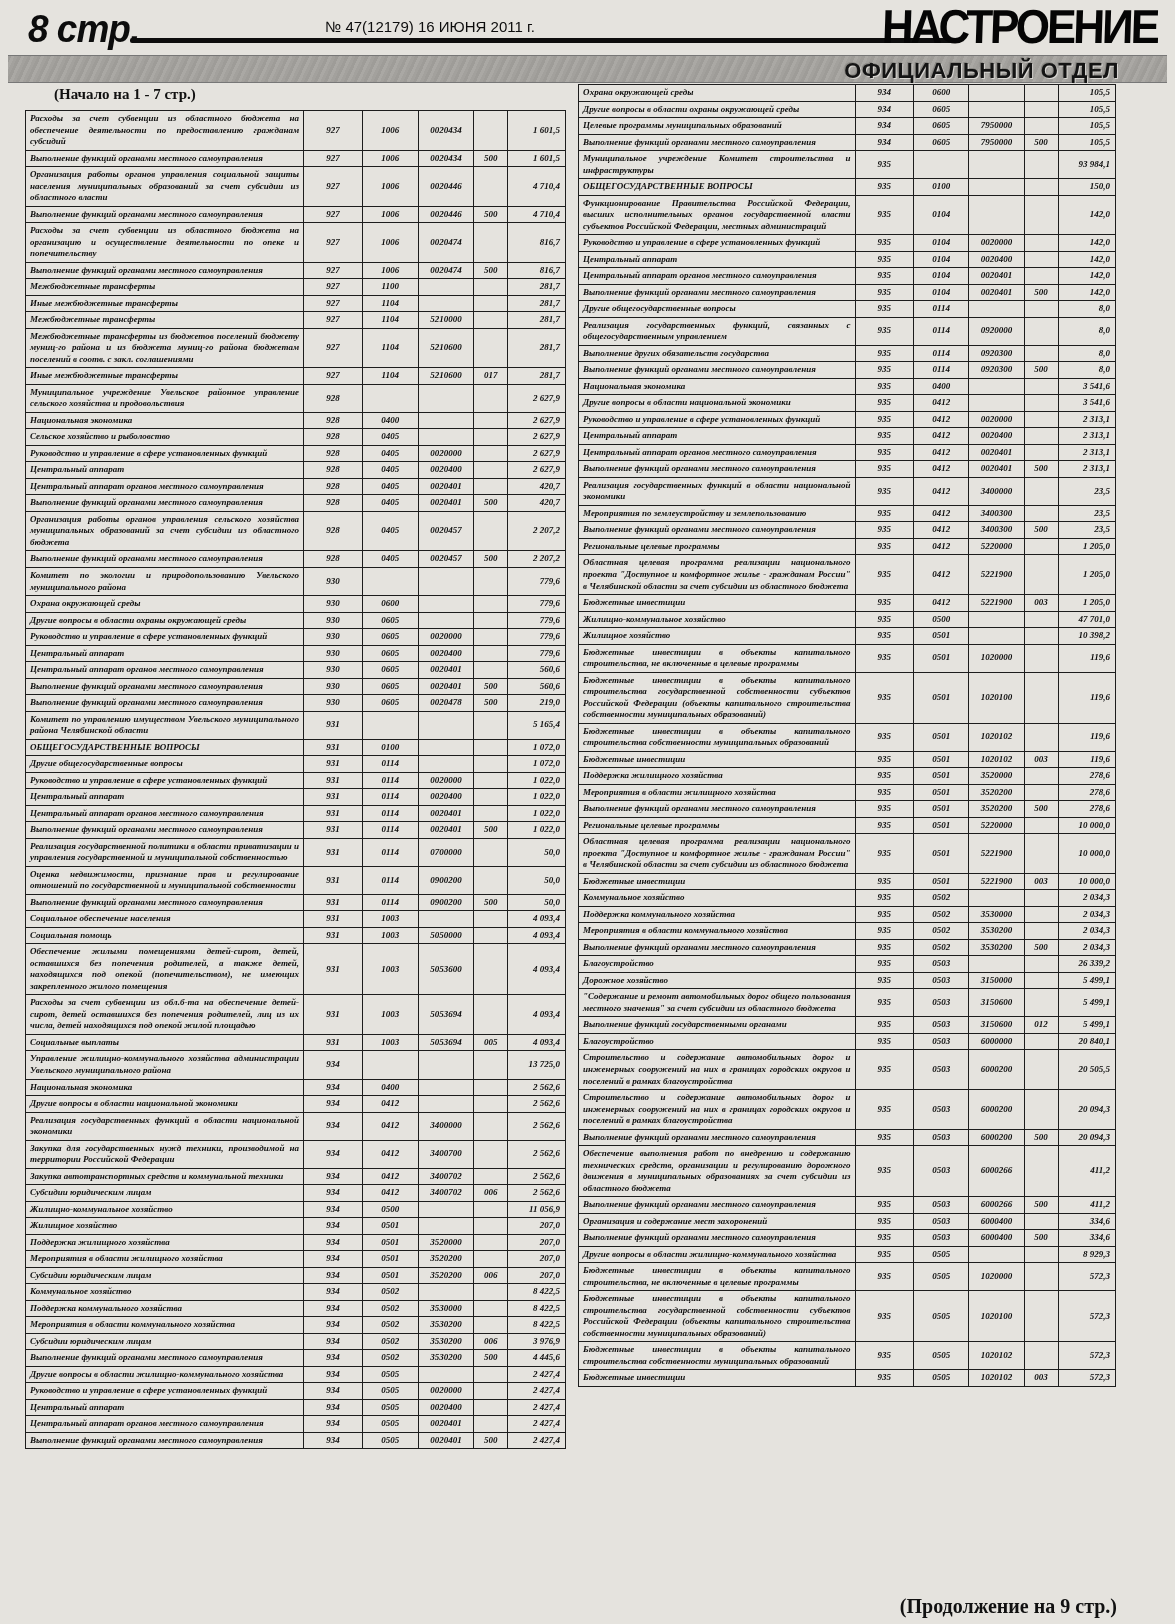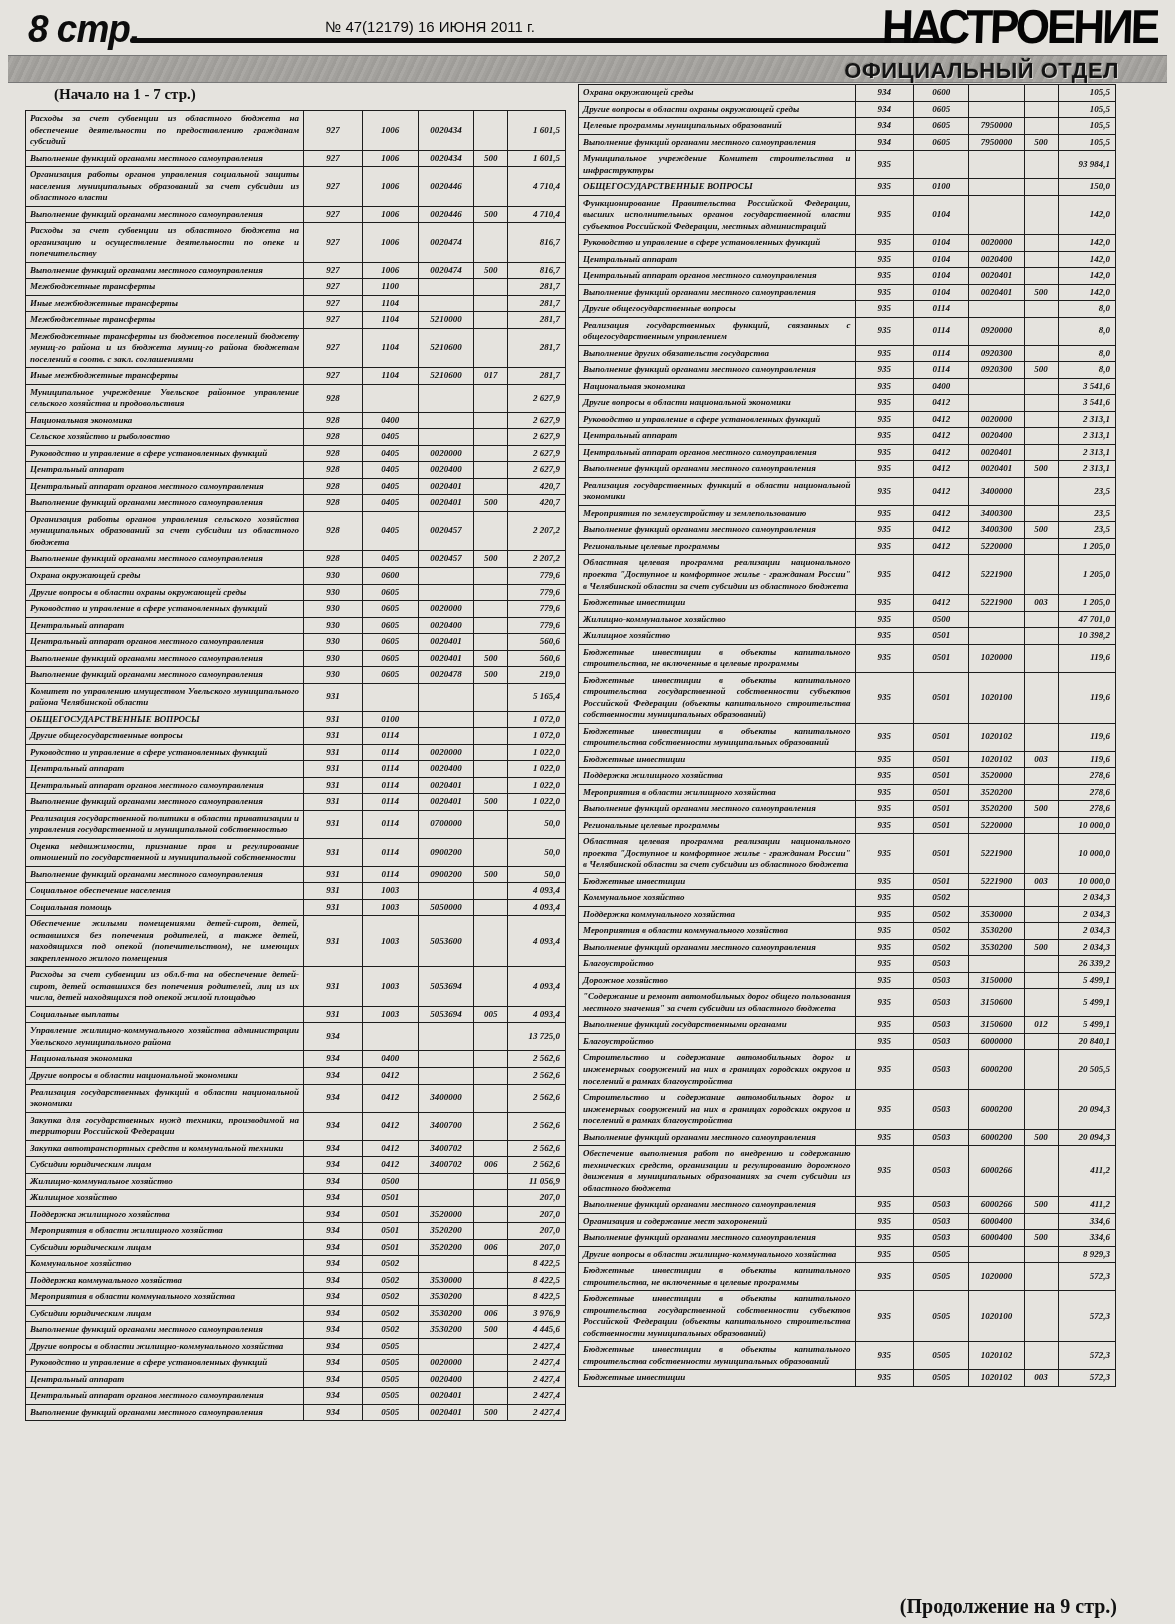--- a/index.html
+++ b/index.html
@@ -258,20 +258,28 @@
         </tr>
         <tr>
           <td class="c-name">Выполнение функций органами местного самоуправления</td>
           <td class="c-code">928</td>
           <td class="c-code">0405</td>
           <td class="c-code">0020457</td>
           <td class="c-code">500</td>
           <td class="c-amt">2 207,2</td>
         </tr>
         <tr>
+          <td class="c-name">Комитет по экологии и природопользованию Увельского муниципального района</td>
+          <td class="c-code">930</td>
+          <td class="c-code"></td>
+          <td class="c-code"></td>
+          <td class="c-code"></td>
+          <td class="c-amt">779,6</td>
+        </tr>
+        <tr>
           <td class="c-name">Охрана окружающей среды</td>
           <td class="c-code">930</td>
           <td class="c-code">0600</td>
           <td class="c-code"></td>
           <td class="c-code"></td>
           <td class="c-amt">779,6</td>
         </tr>
         <tr>
           <td class="c-name">Другие вопросы в области охраны окружающей среды</td>
           <td class="c-code">930</td>

